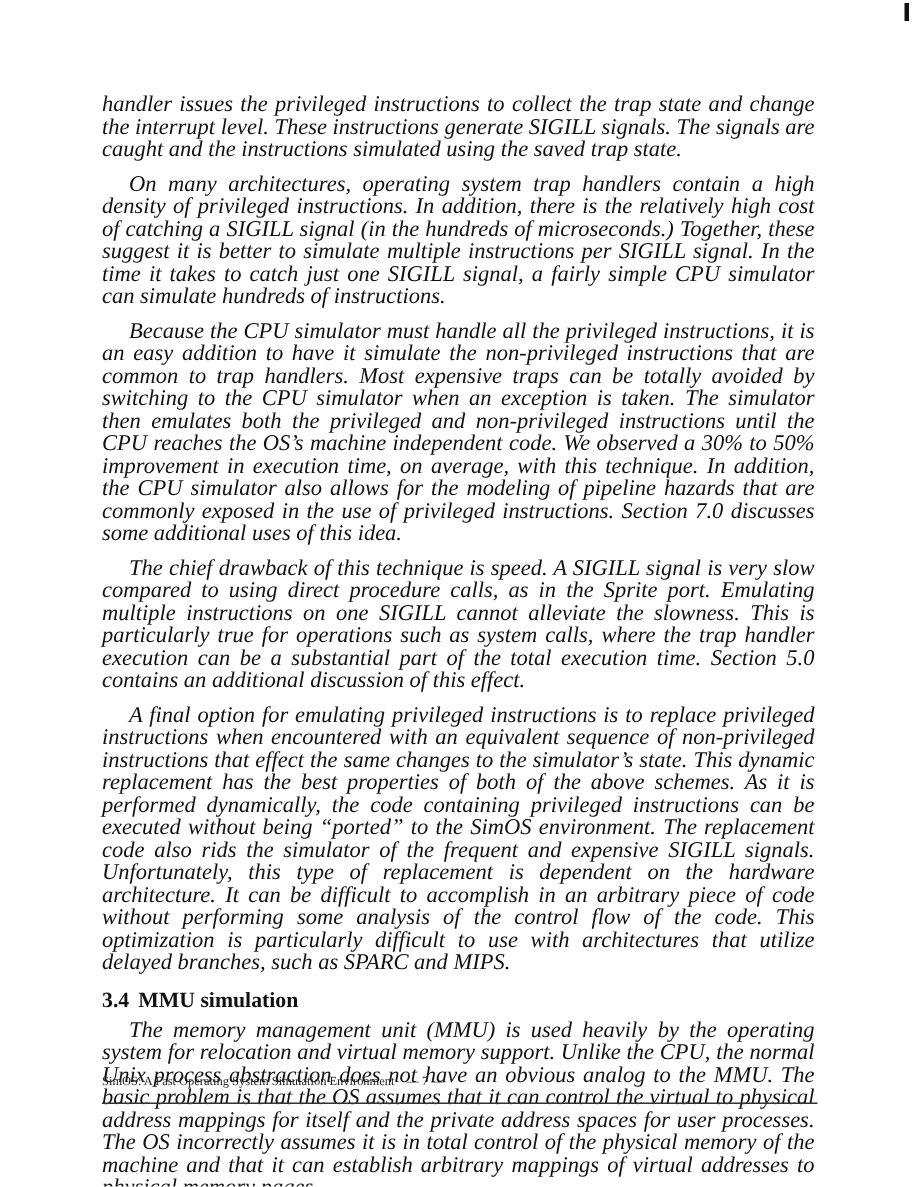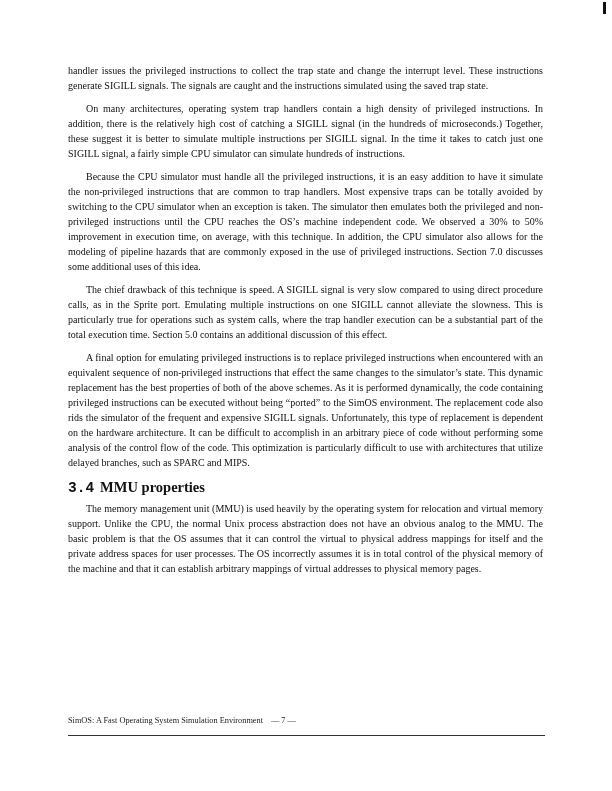--- a/index.html
+++ b/index.html
@@ -1,41 +1,41 @@
 <!DOCTYPE html>
 <html><head>
 <meta charset="utf-8">
 <style>
   html, body { margin: 0; padding: 0; background: #ffffff; }
   body { width: 612px; height: 791px; position: relative; overflow: hidden;
          font-family: "Liberation Serif", "DejaVu Serif", serif; color: #111; }
   .scan-mark { position: absolute; left: 603px; top: 2px; width: 3px; height: 12px; background: #111; }
   .content { position: absolute; left: 68px; top: 63px; width: 475px; }
-  p { margin: 0 0 8px 0; font-size: 10px; line-height: 15px; text-align: justify; }
+  p { margin: 0 0 8px 0; font-size: 15px; line-height: 15px; text-align: justify; font-style: italic; }
   p.indent { text-indent: 18px; }
   h2 { margin: 4px 0 4px 0; font-size: 14.5px; font-weight: bold; line-height: 18px; }
-  h2 .num { margin-right: 6px; font-family: Liberation Mono, monospace; }
+  h2 .num { margin-right: 6px; }
   .footer-rule { position: absolute; left: 68px; top: 735px; width: 477px; height: 0; border-top: 1px solid #333; }
   .footer { position: absolute; left: 68px; top: 716px; font-size: 8.3px; font-family: "Liberation Serif", serif; color: #222; }
   .footer .page-num { margin-left: 8px; }
 </style>
 </head>
 <body>
 
 <div class="scan-mark"></div>
 
 <div class="content">
   <p>handler issues the privileged instructions to collect the trap state and change the interrupt level. These instructions generate SIGILL signals. The signals are caught and the instructions simulated using the saved trap state.</p>
   <p class="indent">On many architectures, operating system trap handlers contain a high density of privileged instructions. In addition, there is the relatively high cost of catching a SIGILL signal (in the hundreds of microseconds.) Together, these suggest it is better to simulate multiple instructions per SIGILL signal. In the time it takes to catch just one SIGILL signal, a fairly simple CPU simulator can simulate hundreds of instructions.</p>
   <p class="indent">Because the CPU simulator must handle all the privileged instructions, it is an easy addition to have it simulate the non-privileged instructions that are common to trap handlers. Most expensive traps can be totally avoided by switching to the CPU simulator when an exception is taken. The simulator then emulates both the privileged and non-privileged instructions until the CPU reaches the OS’s machine independent code. We observed a 30% to 50% improvement in execution time, on average, with this technique. In addition, the CPU simulator also allows for the modeling of pipeline hazards that are commonly exposed in the use of privileged instructions. Section 7.0 discusses some additional uses of this idea.</p>
   <p class="indent">The chief drawback of this technique is speed. A SIGILL signal is very slow compared to using direct procedure calls, as in the Sprite port. Emulating multiple instructions on one SIGILL cannot alleviate the slowness. This is particularly true for operations such as system calls, where the trap handler execution can be a substantial part of the total execution time. Section 5.0 contains an additional discussion of this effect.</p>
   <p class="indent">A final option for emulating privileged instructions is to replace privileged instructions when encountered with an equivalent sequence of non-privileged instructions that effect the same changes to the simulator’s state. This dynamic replacement has the best properties of both of the above schemes. As it is performed dynamically, the code containing privileged instructions can be executed without being “ported” to the SimOS environment. The replacement code also rids the simulator of the frequent and expensive SIGILL signals. Unfortunately, this type of replacement is dependent on the hardware architecture. It can be difficult to accomplish in an arbitrary piece of code without performing some analysis of the control flow of the code. This optimization is particularly difficult to use with architectures that utilize delayed branches, such as SPARC and MIPS.</p>
 
   <h2>
-    <span class="num">3.4</span><span>MMU properties</span>
+    <span class="num">3.4</span><span>MMU simulation</span>
   </h2>
   <p class="indent">The memory management unit (MMU) is used heavily by the operating system for relocation and virtual memory support. Unlike the CPU, the normal Unix process abstraction does not have an obvious analog to the MMU. The basic problem is that the OS assumes that it can control the virtual to physical address mappings for itself and the private address spaces for user processes. The OS incorrectly assumes it is in total control of the physical memory of the machine and that it can establish arbitrary mappings of virtual addresses to physical memory pages.</p>
 </div>
 
 <div class="footer-rule"></div>
 <div class="footer">
   <span>SimOS: A Fast Operating System Simulation Environment</span><span class="page-num">— 7 —</span>
 </div>
 
 </body></html>

